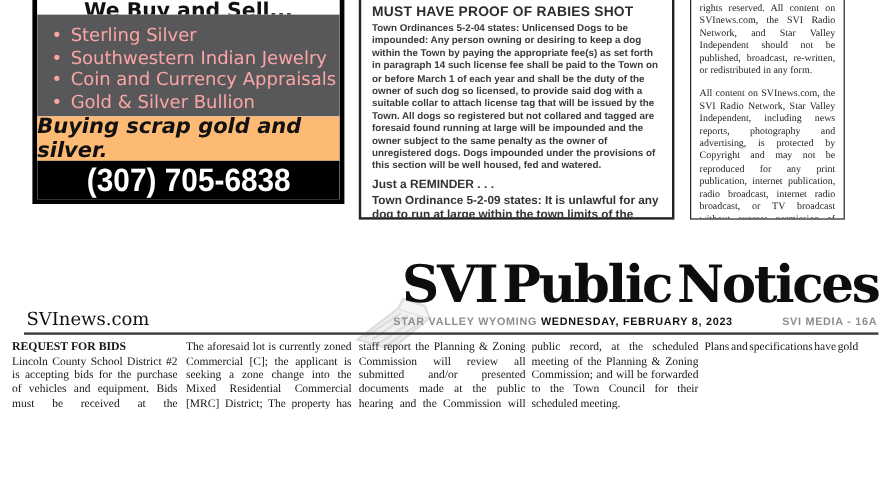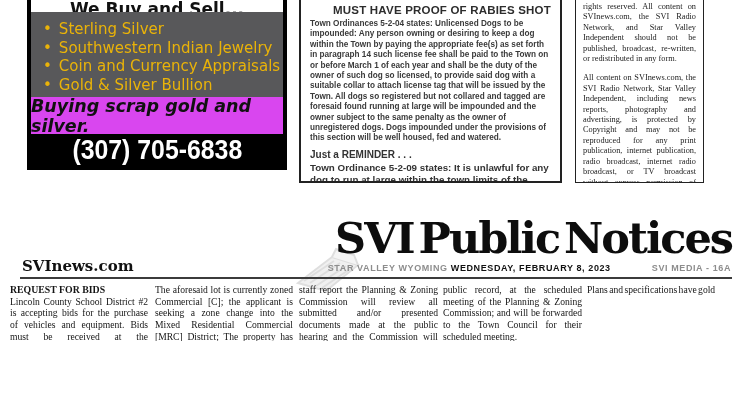--- a/index.html
+++ b/index.html
@@ -6,54 +6,54 @@
   .page{position:relative;width:735px;height:341px;background:#ffffff;overflow:hidden;
         font-family:"Liberation Serif", serif;}
 
   
   .ad{position:absolute;left:27px;top:-14px;width:260px;height:184px;
       border:4px solid #000;box-sizing:border-box;background:#fff;overflow:hidden;}
   .ad-header{height:22px;overflow:hidden;position:relative;background:#fff;}
   .ad-header span{position:absolute;left:0;right:0;bottom:-7px;text-align:center;
       font-family:"DejaVu Sans", sans-serif;font-weight:bold;font-size:17px;color:#111;}
   .ad-list{height:85px;background:#58585a;box-sizing:border-box;padding:8px 6px 0 12px;}
-  .ad-item{color:#eab308;font-family:"DejaVu Sans", sans-serif;font-size:15px;
+  .ad-item{color:#fca5a5;font-family:"DejaVu Sans", sans-serif;font-size:15px;
       line-height:18.5px;white-space:nowrap;}
   .ad-item .bullet{margin-right:7px;}
   .ad-tagline{height:37px;display:flex;align-items:center;justify-content:center;
       font-family:"DejaVu Sans", sans-serif;font-style:italic;font-weight:bold;
-      font-size:17.5px;color:#111;background:#d946ef;}
+      font-size:17.5px;color:#111;background:#fdba74;}
   .ad-phone{height:32px;background:#000;display:flex;align-items:center;justify-content:center;}
   .ad-phone span{color:#fff;font-family:"Liberation Sans", sans-serif;font-weight:900;
       font-size:27px;letter-spacing:0px;transform:scaleX(.92);}
 
   
   .rabies{position:absolute;left:299px;top:-4px;width:263px;height:187px;
       border:2px solid #222;box-sizing:border-box;background:#fff;overflow:hidden;
       padding:6px 9px;font-family:"Liberation Sans", sans-serif;color:#3a3a3a;}
-  .rabies-heading{font-size:11.5px;font-weight:bold;text-align:right;color:#2d2d2d;
+  .rabies-heading{font-size:11.5px;font-weight:bold;text-align:left;color:#2d2d2d;
       margin:0 0 3px 0;letter-spacing:.2px;}
   .rabies-body{font-size:8.2px;font-weight:bold;line-height:10.4px;margin:0;text-align:left;}
   .reminder-heading{font-size:10px;font-weight:bold;margin:5px 0 2px 0;color:#333;}
   .reminder-body{font-size:9.8px;font-weight:bold;line-height:12.4px;margin:0;color:#333;}
 
   
   .copyright{position:absolute;left:575px;top:-4px;width:129px;height:187px;
       border:1.5px solid #222;box-sizing:border-box;background:#fff;overflow:hidden;
       padding:5px 7px;font-family:"Liberation Serif", serif;color:#1b1b1b;}
   .copyright p{font-size:8.3px;line-height:10.4px;margin:0;text-align:justify;}
   .copyright p + p{margin-top:9px;}
 
   
   .masthead-title{position:absolute;right:3px;top:213px;margin:0;
       font-family:"DejaVu Serif", serif;font-weight:bold;font-size:43px;
       letter-spacing:-2px;word-spacing:-8px;color:#0d0d0d;white-space:nowrap;}
   .watermark{position:absolute;left:292px;top:243px;opacity:.5;}
   .site{position:absolute;left:22px;top:257px;font-family:"DejaVu Serif", serif;
-      font-weight:bold;font-size:15px;color:#111;}
+      font-weight:normal;font-size:15px;color:#111;}
   .dateline{position:absolute;right:4px;top:263px;font-family:"Liberation Sans", sans-serif;
       font-size:9px;letter-spacing:.6px;white-space:nowrap;}
   .dateline .muted{color:#8d8d8d;font-weight:bold;margin-left:38px;}
   .dateline .strong{color:#111;font-weight:bold;}
   .masthead-rule{position:absolute;left:20px;right:3px;top:277px;height:2px;background:#3b3b3b;}
 
   
   .col{position:absolute;top:284px;height:116px;overflow:hidden;
       font-size:9.6px;line-height:11.7px;color:#151515;text-align:justify;}
   .col p{margin:0;}

